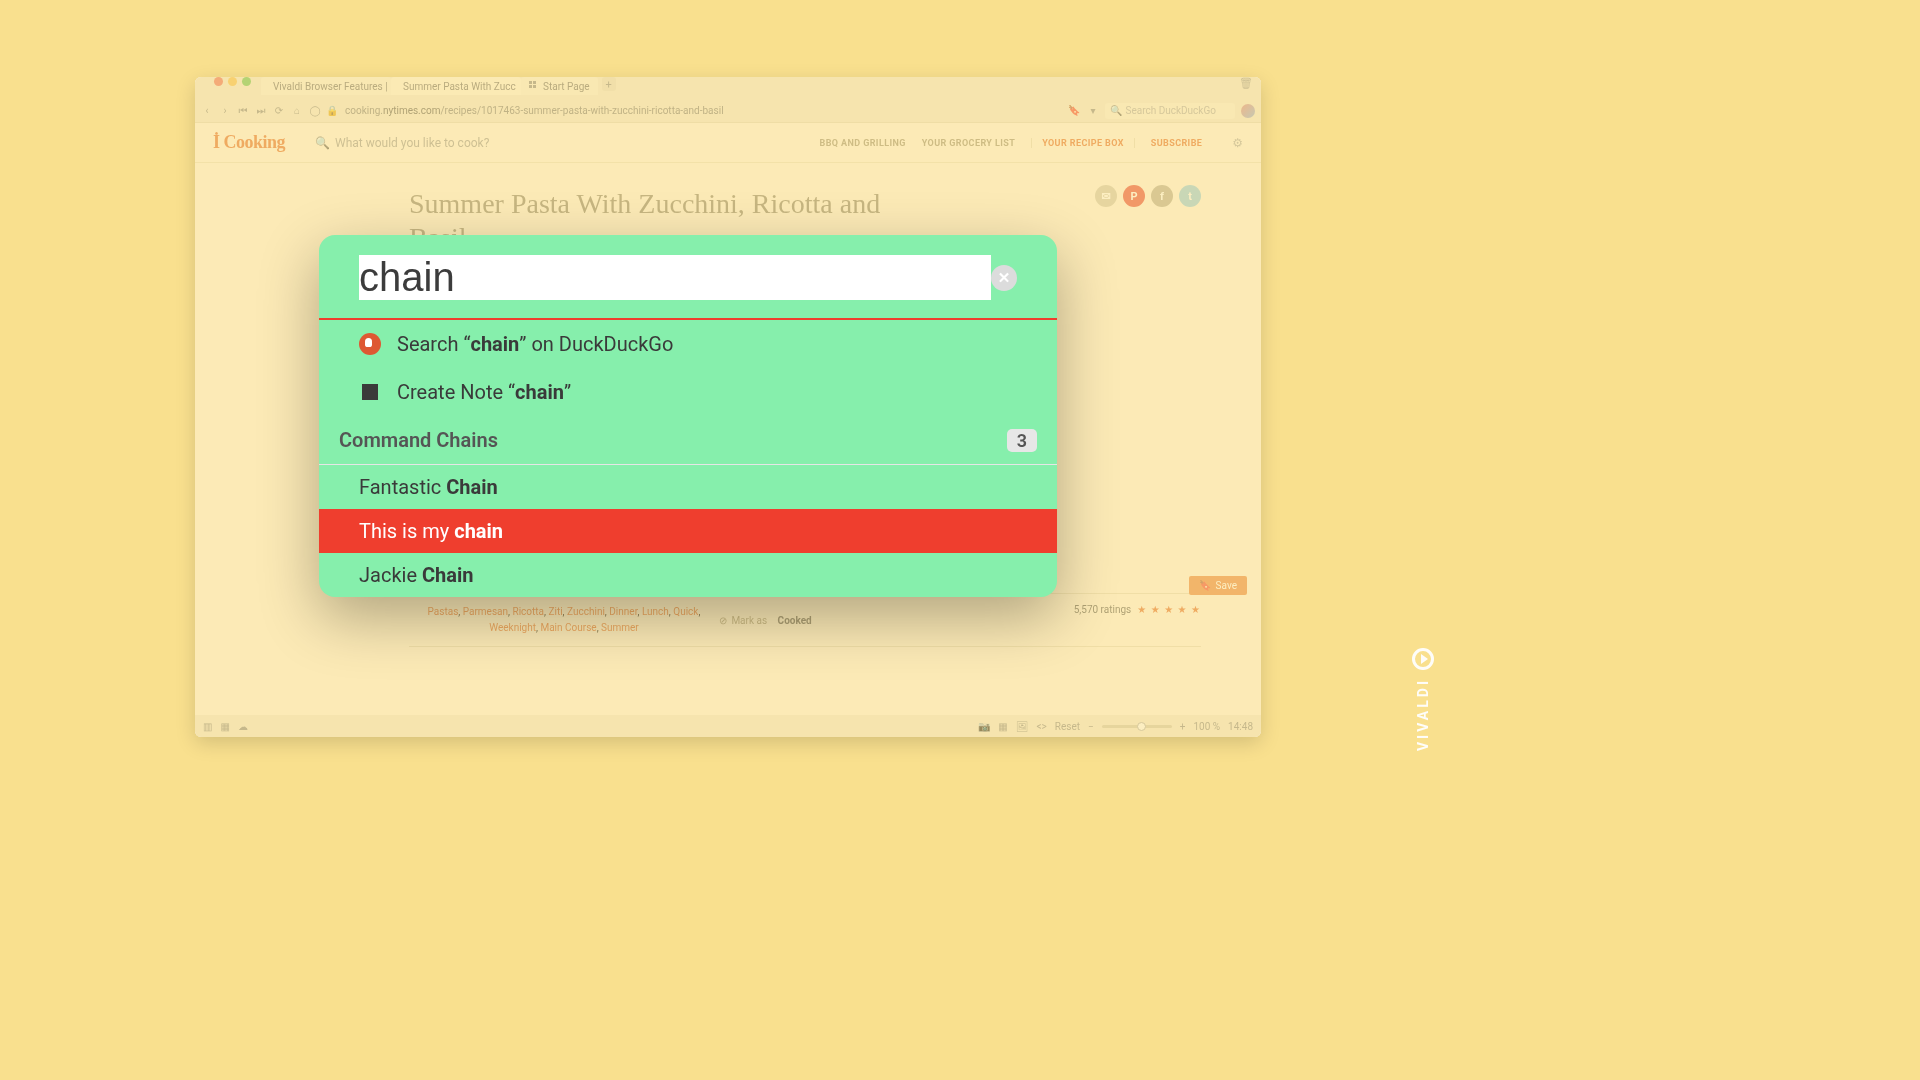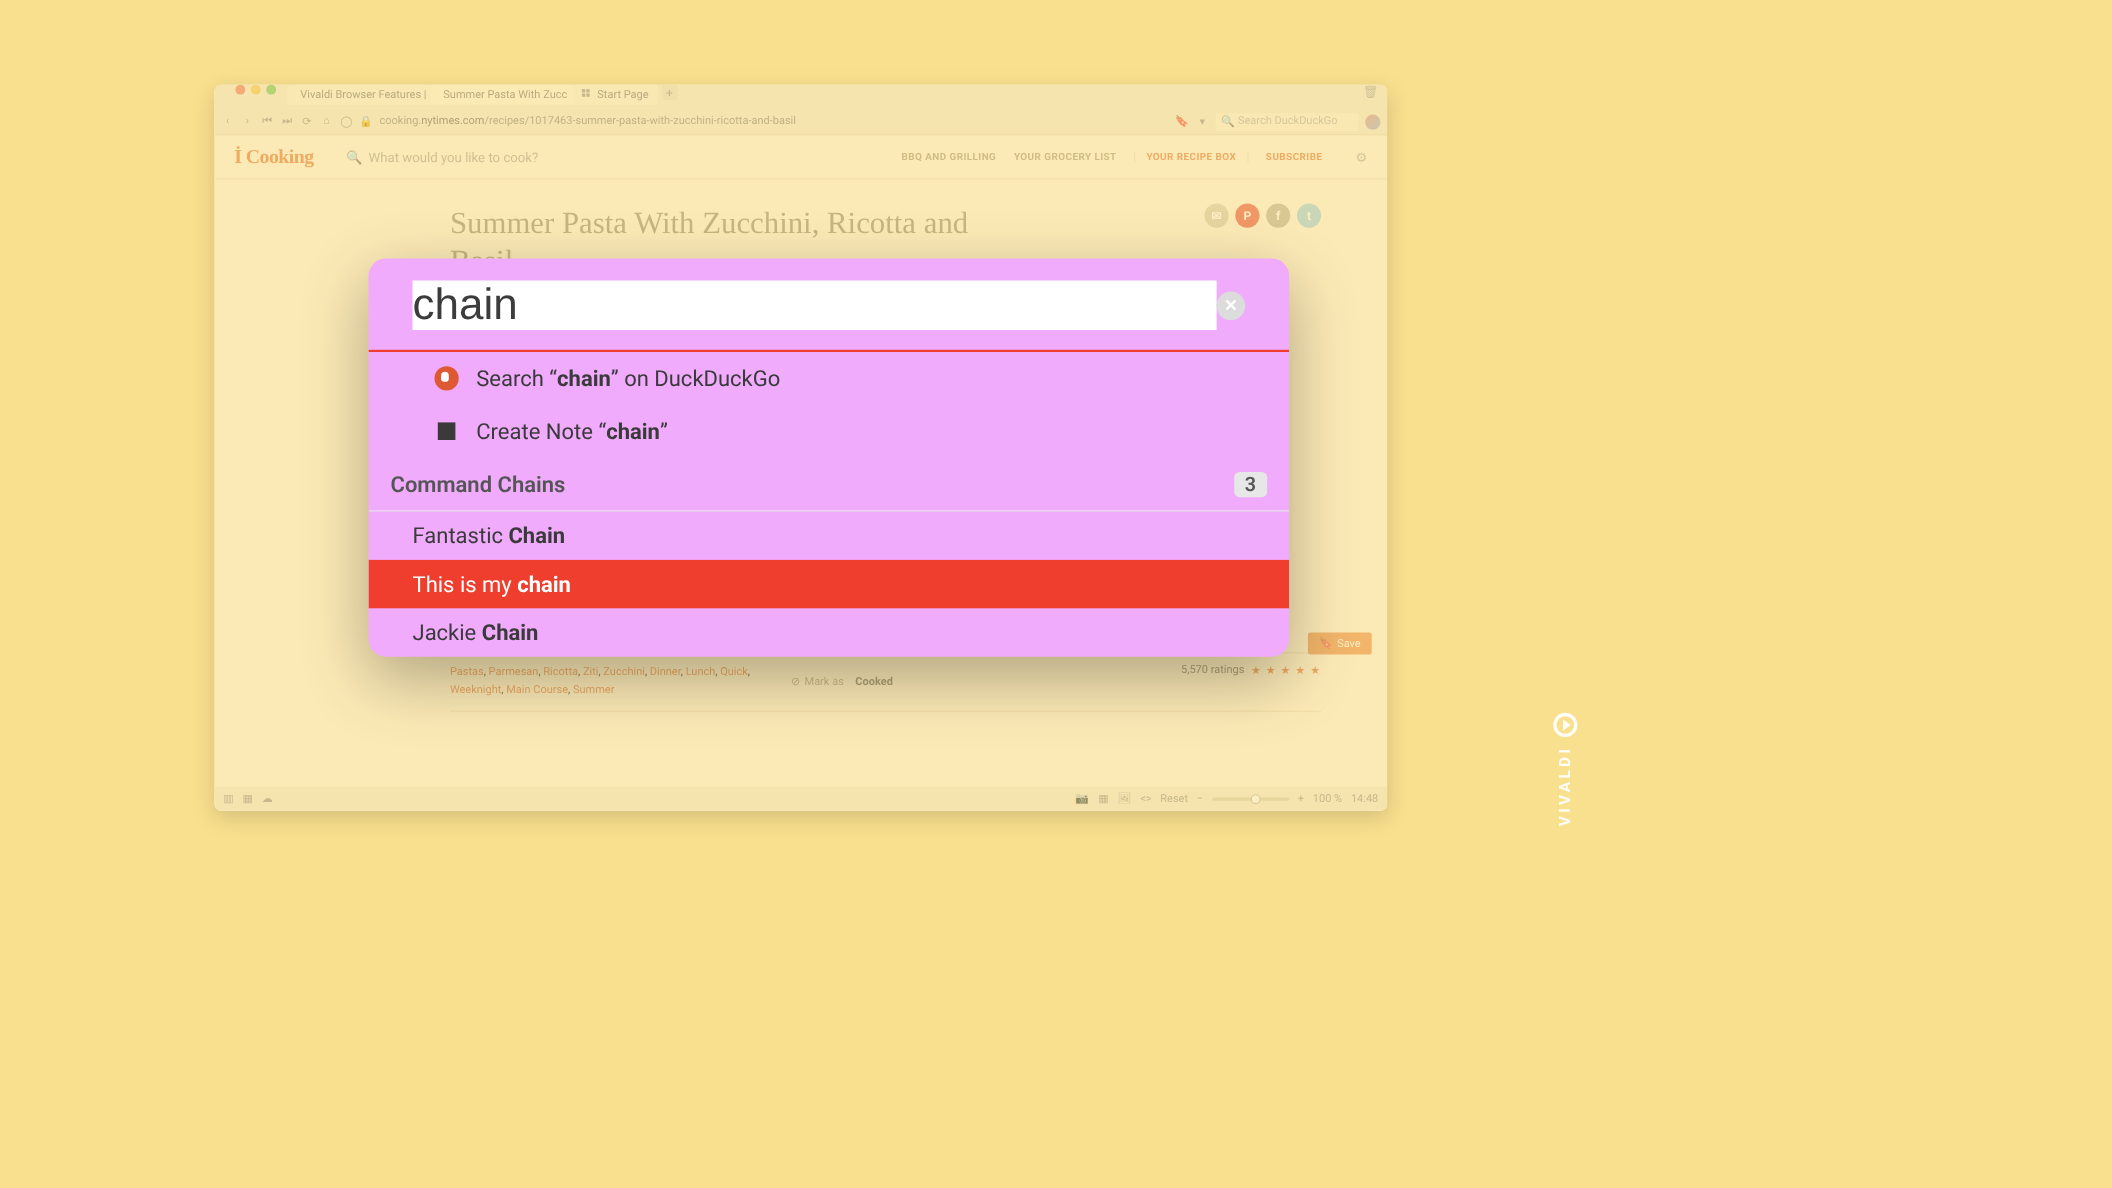--- a/index.html
+++ b/index.html
@@ -93,47 +93,47 @@
   
   .content { flex:1; position:relative; padding: 24px 54px 0 54px; }
   .recipe-title { font-family: Georgia, serif; font-size: 28px; color:#8b8472; font-weight:normal; margin-left:160px; max-width:500px; line-height:1.2;}
   .social { position:absolute; right:60px; top:22px; display:flex; gap:6px;}
   .sbtn{width:22px;height:22px;border-radius:50%;display:flex;align-items:center;justify-content:center;color:#fff;font-size:11px;font-weight:bold;}
   .s-mail{background:#cfc8b4;} .s-pin{background:#e64038;} .s-fb{background:#b3ac97;} .s-tw{background:#8fcde6;}
   .recipe-img { position:absolute; left:467px; top:90px; width:380px; height:280px; background:#d8d2bb;}
   .recipe-img::after{content:''; position:absolute; left:40px; top:30px; right:40px; bottom:30px; border-radius:50%; background:radial-gradient(circle,#eee8d5 40%,#cec7ae 42%,#cec7ae 60%, transparent 62%);}
   .img-credit{position:absolute; right:0; bottom:-12px; font-size:8px; color:#b2aa8f;}
   .recipe-meta{ position:absolute; left:214px; top:430px; right:60px; border-top:1px solid #e5dcc3; border-bottom:1px solid #e5dcc3; padding:10px 0; display:flex; font-size:10px;}
-  .tags{ width:310px; line-height:1.6;}
+  .tags{ width:310px; line-height:1.6;text-align:center;}
   .tags a{ color:#e26a2c; }
   .cooked{ color:#9a9178; display:flex; align-items:center; gap:4px;}
   .cooked b{color:#555;}
   .ratings{ margin-left:auto; display:flex; align-items:flex-start; gap:6px; color:#555;}
   .stars{color:#e26a2c; letter-spacing:1px;}
   .savebtn{ position:absolute; right:14px; bottom:120px; background:#e9823f; color:#fff; font-size:10px; padding:4px 10px; border-radius:2px; display:flex;align-items:center;gap:4px;}
   
   .statusbar{ height:22px; background:#f1e9d4; display:flex; align-items:center; padding:0 8px; gap:8px; font-size:10px; color:#888;}
   .statusbar .right{margin-left:auto; display:flex;align-items:center;gap:8px;}
   .zoom-slider{width:70px;height:3px;background:#cfc7af;border-radius:2px;position:relative;}
   .zoom-handle{position:absolute;left:50%;top:-3px;width:9px;height:9px;background:#fff;border:1px solid #aaa;border-radius:50%;}
   
   .qc {
     position:absolute;
-    left:335px; top:235px;
-    width:837px;
-    background:#f0abfc;
+    left:319px; top:235px;
+    width:738px;
+    background:#86efac;
     border-radius:16px;
     box-shadow: 0 20px 60px rgba(0,0,0,0.3);
     z-index:10;
     overflow:hidden;
   }
   .qc-input-row{ padding: 20px 40px 18px 40px; display:flex; align-items:center; border-bottom:2px solid #ef3e2e;}
   .qc-input{ flex:1; font-size:40px; color:#3c3c3c; border:none; outline:none; font-weight:400;}
   .qc-close{ width:26px;height:26px;border-radius:50%;background:#dcdcdc;color:#fff;display:flex;align-items:center;justify-content:center;font-size:15px;font-weight:bold;}
-  .qc-item{ padding: 12px 40px; display:flex; align-items:center; gap:16px; font-size:20px; color:#3a3a3a;margin-left:20px;}
+  .qc-item{ padding: 12px 40px; display:flex; align-items:center; gap:16px; font-size:20px; color:#3a3a3a;}
   .qc-item .icn{ width:22px;height:22px; flex-shrink:0;}
   .ddg-icon{border-radius:50%;background:#de5833;position:relative;}
   .ddg-icon::after{content:'';position:absolute;left:6px;top:5px;width:7px;height:9px;background:#fff;border-radius:4px 4px 3px 3px;}
   .note-icon{background:#3a3a3a;width:16px;height:16px;margin:3px;}
   .qc-section{ padding:12px 20px 12px 20px; display:flex; align-items:center; font-size:20px; font-weight:600; color:#555; border-bottom:1px solid #e6e6e6;}
   .qc-badge{ margin-left:auto; background:#e7e7e7; color:#555; border-radius:5px; padding:1px 10px; font-size:18px;}
   .qc-result{ padding:10px 40px; font-size:20px; color:#3a3a3a;}
   .qc-result.selected{ background:#ef3e2e; color:#fff;padding-left:40px;}
   .qc-result b, .qc-item b{ font-weight:700;}
   

